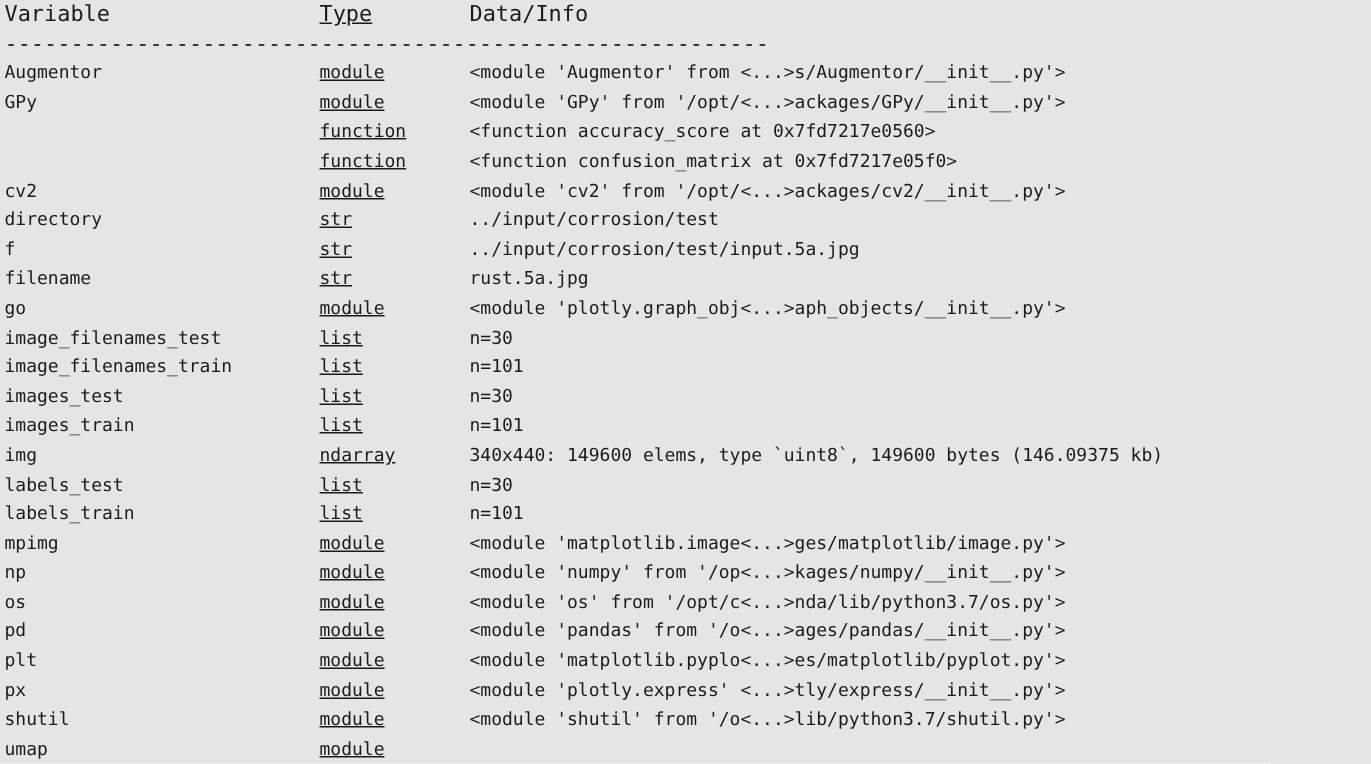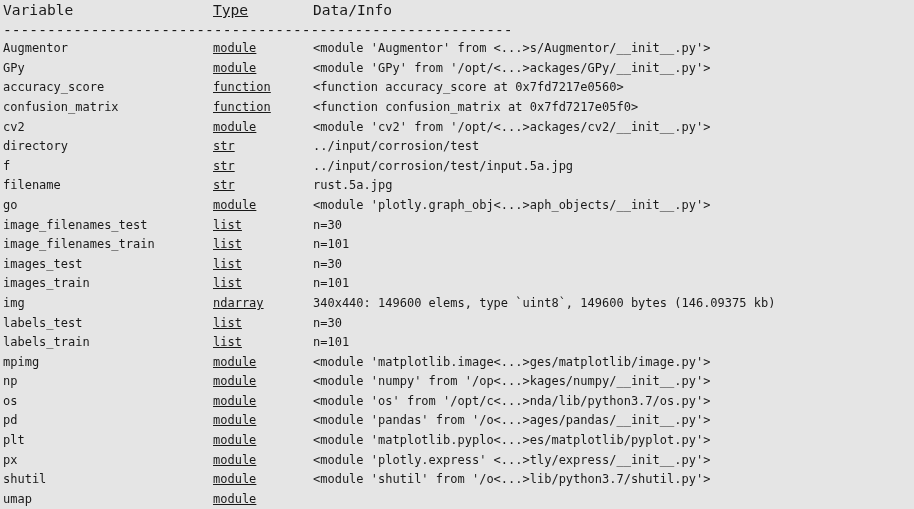--- a/index.html
+++ b/index.html
@@ -90,22 +90,22 @@
     <span class="col-data">Data/Info</span>
   </div>
 
   <div class="rule-line">
     <span class="rule-text">----------------------------------------------------------</span>
   </div>
 
   <div id="rows-container">
       <div class="line"><span class="col-var">Augmentor</span><span class="col-type">module</span><span class="col-data">&lt;module 'Augmentor' from &lt;...&gt;s/Augmentor/__init__.py'&gt;</span></div>
       <div class="line"><span class="col-var">GPy</span><span class="col-type">module</span><span class="col-data">&lt;module 'GPy' from '/opt/&lt;...&gt;ackages/GPy/__init__.py'&gt;</span></div>
-      <div class="line"><span class="col-var">accuracy_score</span><span class="col-type">function</span><span class="col-data">&lt;function accuracy_score at 0x7fd7217e0560&gt;</span></div>
-      <div class="line"><span class="col-var">confusion_matrix</span><span class="col-type">function</span><span class="col-data">&lt;function confusion_matrix at 0x7fd7217e05f0&gt;</span></div>
+      <div class="line"><span class="col-type">function</span><span class="col-data">&lt;function accuracy_score at 0x7fd7217e0560&gt;</span></div>
+      <div class="line"><span class="col-type">function</span><span class="col-data">&lt;function confusion_matrix at 0x7fd7217e05f0&gt;</span></div>
       <div class="line"><span class="col-var">cv2</span><span class="col-type">module</span><span class="col-data">&lt;module 'cv2' from '/opt/&lt;...&gt;ackages/cv2/__init__.py'&gt;</span></div>
       <div class="line"><span class="col-var">directory</span><span class="col-type">str</span><span class="col-data">../input/corrosion/test</span></div>
       <div class="line"><span class="col-var">f</span><span class="col-type">str</span><span class="col-data">../input/corrosion/test/input.5a.jpg</span></div>
       <div class="line"><span class="col-var">filename</span><span class="col-type">str</span><span class="col-data">rust.5a.jpg</span></div>
       <div class="line"><span class="col-var">go</span><span class="col-type">module</span><span class="col-data">&lt;module 'plotly.graph_obj&lt;...&gt;aph_objects/__init__.py'&gt;</span></div>
       <div class="line"><span class="col-var">image_filenames_test</span><span class="col-type">list</span><span class="col-data">n=30</span></div>
       <div class="line"><span class="col-var">image_filenames_train</span><span class="col-type">list</span><span class="col-data">n=101</span></div>
       <div class="line"><span class="col-var">images_test</span><span class="col-type">list</span><span class="col-data">n=30</span></div>
       <div class="line"><span class="col-var">images_train</span><span class="col-type">list</span><span class="col-data">n=101</span></div>
       <div class="line"><span class="col-var">img</span><span class="col-type">ndarray</span><span class="col-data">340x440: 149600 elems, type `uint8`, 149600 bytes (146.09375 kb)</span></div>

